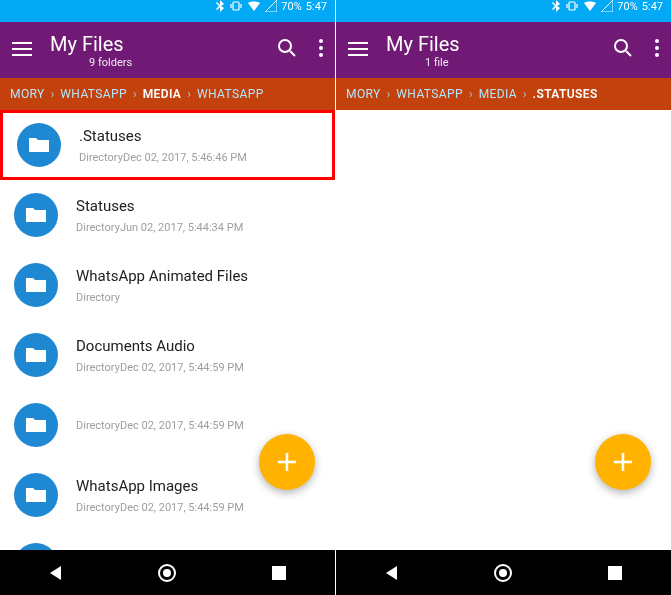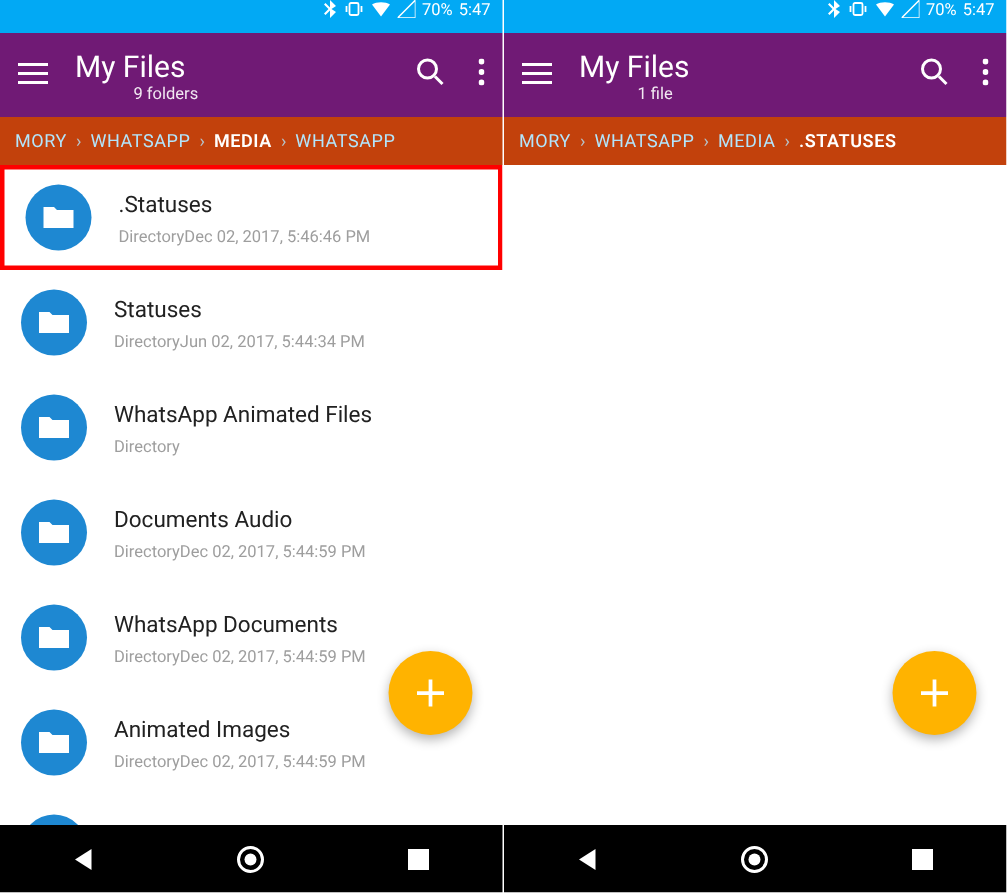--- a/index.html
+++ b/index.html
@@ -144,35 +144,34 @@
           </div>
       </div>
     </div>
     <div class="row">
       <div class="folder-icon">
           <svg width="22" height="18" viewBox="0 0 22 18">
             <path d="M1 2h7l2 2h11v12H1z" fill="#fff"></path>
           </svg>
         </div>
       <div class="row-text">
-        <div class="row-name">WhatsApp Documents</div>
         <div class="row-meta">
             <span class="left">Directory</span>
             <span class="right">Dec 02, 2017, 5:44:59 PM</span>
           </div>
       </div>
     </div>
     <div class="row">
       <div class="folder-icon">
           <svg width="22" height="18" viewBox="0 0 22 18">
             <path d="M1 2h7l2 2h11v12H1z" fill="#fff"></path>
           </svg>
         </div>
       <div class="row-text">
-        <div class="row-name">Animated Images</div>
+        <div class="row-name">WhatsApp Images</div>
         <div class="row-meta">
             <span class="left">Directory</span>
             <span class="right">Dec 02, 2017, 5:44:59 PM</span>
           </div>
       </div>
     </div>
     <div class="row">
       <div class="folder-icon"></div>
       <div class="row-text">
         <div class="row-name">WhatsApp Profile Photos</div>

